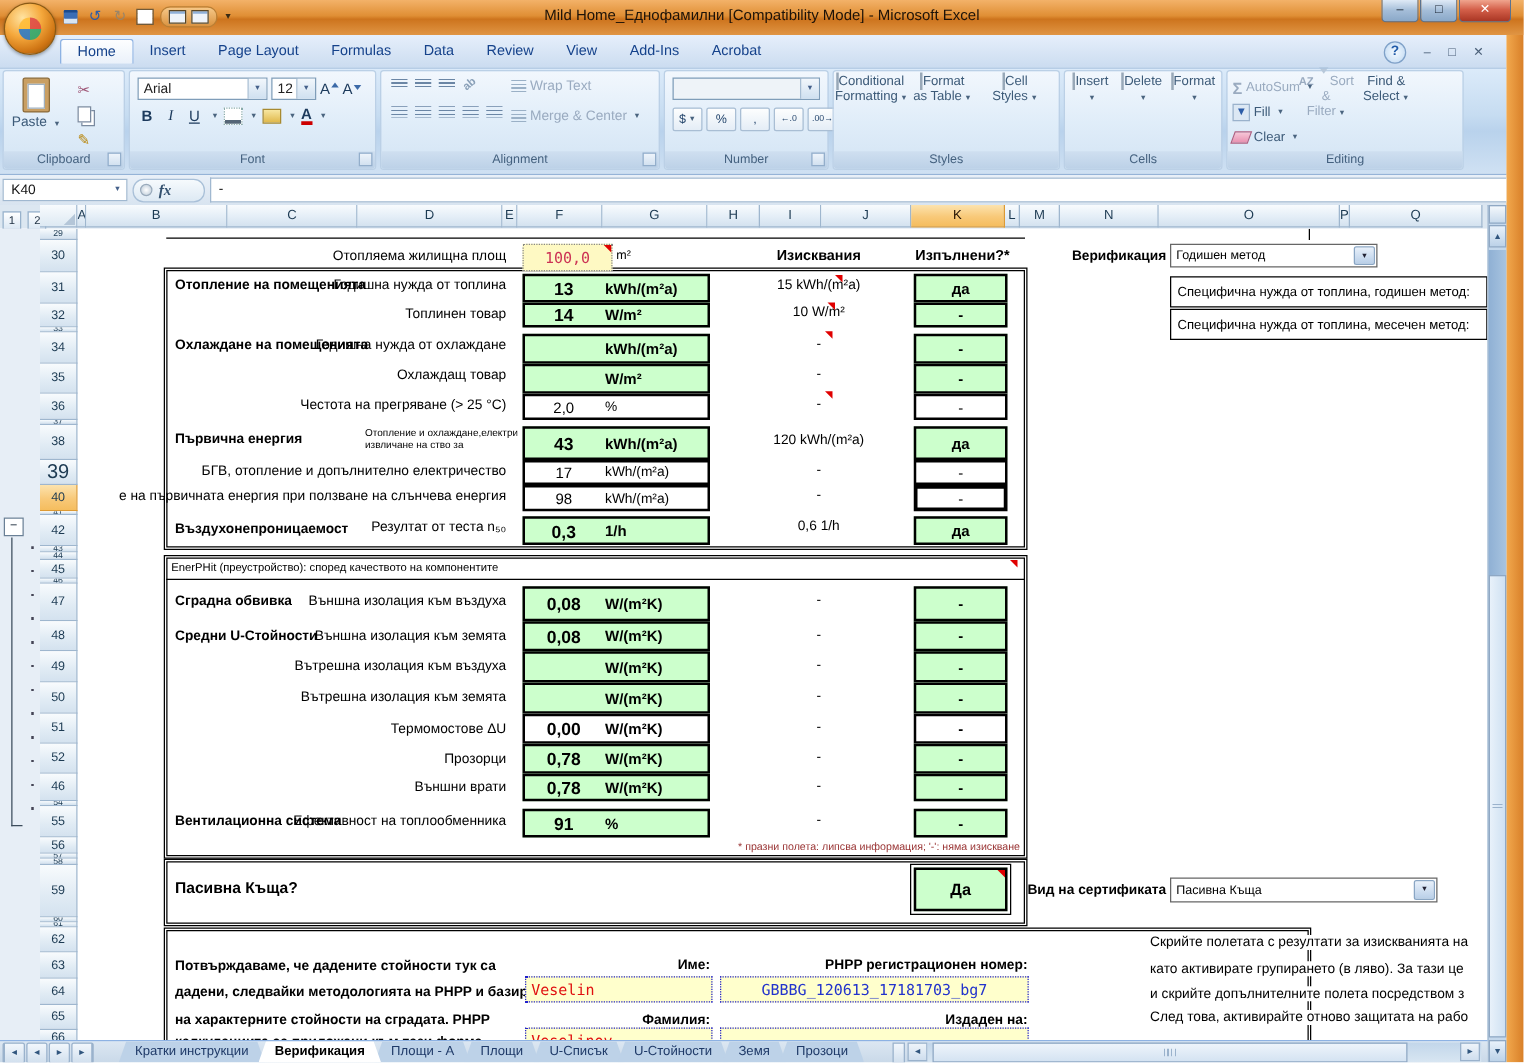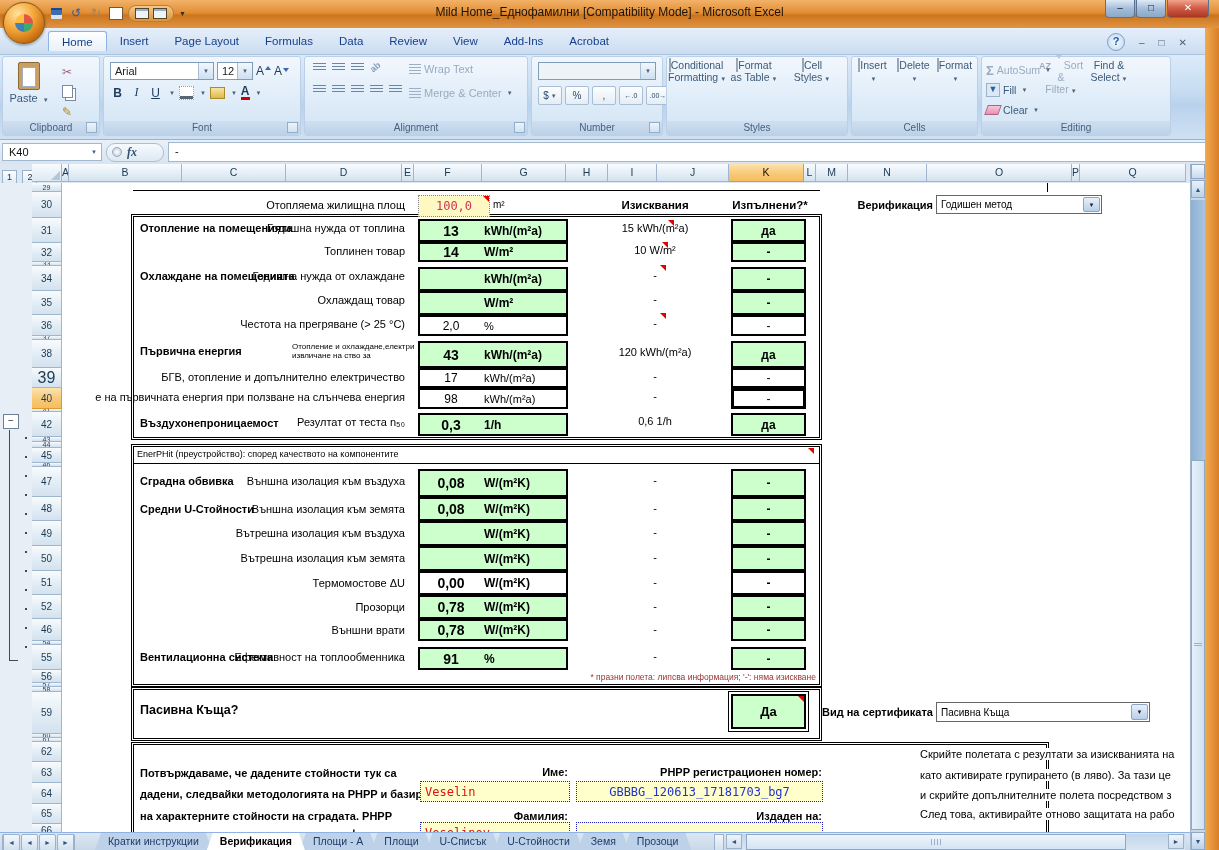--- a/index.html
+++ b/index.html
@@ -534,20 +534,22 @@
           <i class="cmk" style="right:0;top:0"></i>
         </div>
       <div style="position:absolute;left:493px;top:16px;font-size:10px">m²</div>
       <div class="hdr" style="left:580px;top:16px;width:150px">Изисквания</div>
       <div class="hdr" style="left:731px;top:16px;width:78px">Изпълнени?*</div>
       <div class="vlab" style="left:823px;top:16px;width:110px">Верификация</div>
       <div class="xlcombo" style="left:936px;top:12px;width:166px;height:19px">
         <span class="xval">Годишен метод</span>
           <span class="xbtn">▼</span>
         </div>
+      <div class="mbox" style="top:38px">Специфична нужда от топлина, годишен метод:</div>
+      <div class="mbox" style="top:64px">Специфична нужда от топлина, месечен метод:</div>
 
       <div class="grp" style="top:39px">Отопление на помещенията</div>
       <div class="lbl" style="top:39px">Годишна нужда от топлина</div>
       <div class="vbox green" style="top:36px;height:23px">
         <span class="v">13</span>
           <span class="u">kWh/(m²a)</span>
         </div>
       <div class="req" style="top:39px"><span>15  kWh/(m²a)</span>
         <i class="cmk" style="left:88px;top:-2px"></i></div>
       <div class="kbox green" style="top:36px;height:23px">да</div>

